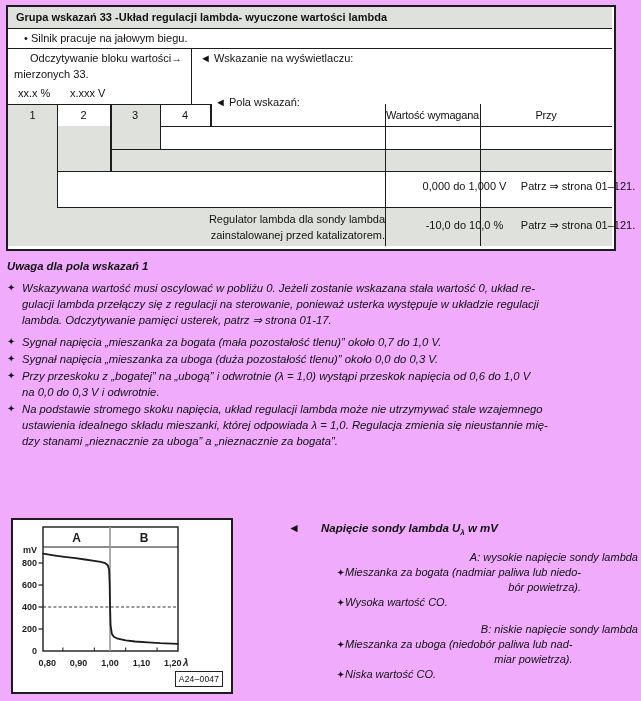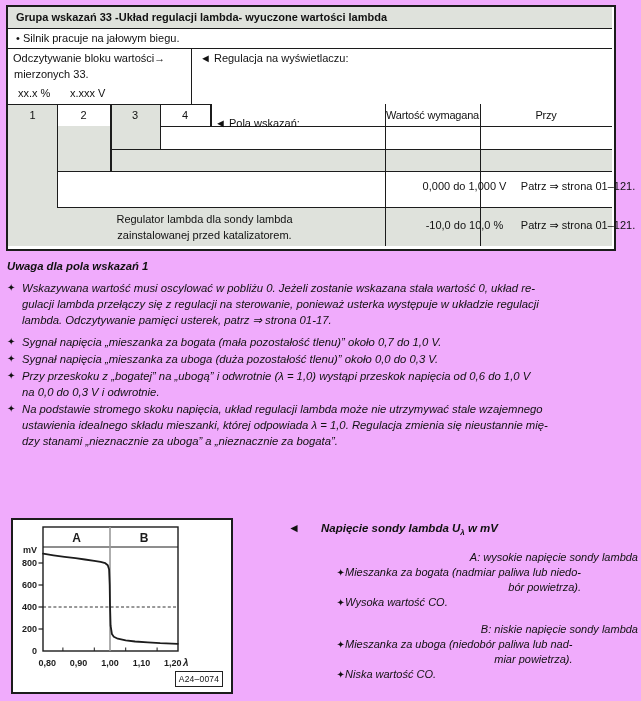--- a/index.html
+++ b/index.html
@@ -9,28 +9,28 @@
   .vw-table{position:absolute;left:6px;top:5px;width:606px;height:242px;
             border:2px solid #1c1c1c;box-sizing:content-box;background:#fff;font-size:11px;}
   .abs{position:absolute;}
   .gray{background:#dfe2dc;}
   .white{background:#ffffff;}
   .hline{position:absolute;background:#1c1c1c;height:1px;}
   .vline{position:absolute;background:#1c1c1c;width:1px;}
   .thick{width:2px;}
   .t-title{left:0;top:0;width:604px;height:21px;line-height:21px;font-weight:bold;
            padding-left:8px;box-sizing:border-box;}
-  .t-cond{left:0;top:21px;width:604px;height:20px;line-height:20px;padding-left:8px;box-sizing:border-box;}
-  .t-upleft-l1{left:5px;top:45px;width:172px;display:flex;}
+  .t-cond{left:0;top:21px;width:604px;height:20px;line-height:20px;padding-left:16px;box-sizing:border-box;}
+  .t-upleft-l1{left:22px;top:45px;width:172px;display:flex;}
   .t-upleft-l2{left:6px;top:61px;}
   .fmt1{left:10px;top:80px;}
   .fmt2{left:62px;top:80px;}
   .t-display{left:192px;top:45px;}
   .cellnum{top:97px;height:22px;line-height:22px;text-align:center;}
-  .t-fields{left:207px;top:105px;height:22px;line-height:22px;}
+  .t-fields{left:207px;top:84px;height:22px;line-height:22px;}
   .t-colhead{top:97px;height:22px;line-height:22px;text-align:center;white-space:nowrap;
              font-weight:normal;letter-spacing:-0.2px;}
   .desc{white-space:pre-line;text-align:center;line-height:16px;}
   .cellval{text-align:center;line-height:15px;padding-left:32px;}
   
   .notes{position:absolute;left:7px;top:258px;width:606px;font-size:11.3px;font-style:italic;line-height:16px;}
   .note-head{font-weight:bold;font-style:italic;}
   .bullet-row{display:flex;margin-top:0;}
   .bullet-mark{width:15px;flex:0 0 15px;font-style:normal;font-size:10px;line-height:16px;}
   .bullet-text{white-space:pre-line;}
@@ -86,34 +86,34 @@
     <div class="vline" style="left:377px;top:97px;height:142px;"></div>
     <div class="vline" style="left:472px;top:97px;height:142px;"></div>
 
     <div class="abs t-upleft-l1">
       <span>Odczytywanie bloku wartości</span>
       <span>→</span>
     </div>
     <div class="abs t-upleft-l2">mierzonych 33.</div>
     <div class="abs fmt1">xx.x %</div>
     <div class="abs fmt2">x.xxx V</div>
-    <div class="abs t-display">◄ Regulacja na wyświetlaczu:</div>
+    <div class="abs t-display">◄ Wskazanie na wyświetlaczu:</div>
 
     <div class="abs cellnum" style="left:0;width:49px;">1</div>
     <div class="abs cellnum" style="left:102px;width:50px;">3</div>
     <div class="abs cellnum" style="left:49px;width:53px;">2</div>
     <div class="abs cellnum" style="left:152px;width:50px;">4</div>
 
     <div class="abs t-fields">◄ Pola wskazań:</div>
     <div class="abs t-colhead" style="left:377px;width:95px;">Wartość wymagana</div>
     <div class="abs t-colhead" style="left:472px;width:132px;">Przy</div>
 
     <div class="abs cellval" style="left:377px;top:172px;width:95px;">0,000 do 1,000 V</div>
     <div class="abs cellval" style="left:472px;top:172px;width:132px;">Patrz ⇒ strona 01–121.</div>
-    <div class="abs desc" style="left:8px;top:204px;width:377px;">Regulator lambda dla sondy lambda
+    <div class="abs desc" style="left:0;top:204px;width:377px;text-align:right;">Regulator lambda dla sondy lambda
 zainstalowanej przed katalizatorem.</div>
     <div class="abs cellval" style="left:377px;top:211px;width:95px;">-10,0 do 10,0 %</div>
     <div class="abs cellval" style="left:472px;top:211px;width:132px;">Patrz ⇒ strona 01–121.</div>
   </div>
 
   <div class="notes">
     <div class="note-head">Uwaga dla pola wskazań 1</div>
     <div class="bullet-row mt6">
       <span class="bullet-mark">✦</span>
       <span class="bullet-text">Wskazywana wartość musi oscylować w pobliżu 0. Jeżeli zostanie wskazana stała wartość 0, układ re-
@@ -167,21 +167,21 @@
         <line x1="144.09999999999997" y1="131" x2="144.09999999999997" y2="127.5" stroke="#1c1c1c" stroke-width="1"></line>
         <text x="34.20000000000002" y="146" text-anchor="middle" font-size="9" font-weight="bold" fill="#1c1c1c">0,80</text>
         <text x="65.60000000000001" y="146" text-anchor="middle" font-size="9" font-weight="bold" fill="#1c1c1c">0,90</text>
         <text x="97" y="146" text-anchor="middle" font-size="9" font-weight="bold" fill="#1c1c1c">1,00</text>
         <text x="128.40000000000003" y="146" text-anchor="middle" font-size="9" font-weight="bold" fill="#1c1c1c">1,10</text>
         <text x="159.79999999999998" y="146" text-anchor="middle" font-size="9" font-weight="bold" fill="#1c1c1c">1,20</text>
         <text x="172.79999999999998" y="146" text-anchor="middle" font-size="10" font-weight="bold" font-style="italic" fill="#1c1c1c">λ</text>
         <polyline points="30.1,33.7 40.5,35.3 51.5,36.8 62.5,38.2 71.9,39.5 81.3,40.8 87.6,41.9 92.3,43.2 94.8,45.2 96.1,49.6 96.7,65.0 97.0,84.8 97.6,105.7 98.9,114.0 100.8,116.7 104.8,118.7 112.7,120.4 122.1,121.5 134.7,122.4 147.2,123.2 164.8,123.8" fill="none" stroke="#1c1c1c" stroke-width="1.8" stroke-linejoin="round" stroke-linecap="round"></polyline>
       </svg>
     <div class="figcode">
-      <span>A24–0074</span>
+      <span>A24–0047</span>
     </div>
   </div>
 
   <div class="legend">
     <div class="legend-title">
       <span class="legend-marker">◄</span>
       <span class="legend-title-text"><span>Napięcie sondy lambda U</span><sub>λ</sub><span> w mV</span></span>
     </div>
     <div class="legend-body">
       <div class="lg-head">A: wysokie napięcie sondy lambda</div>

